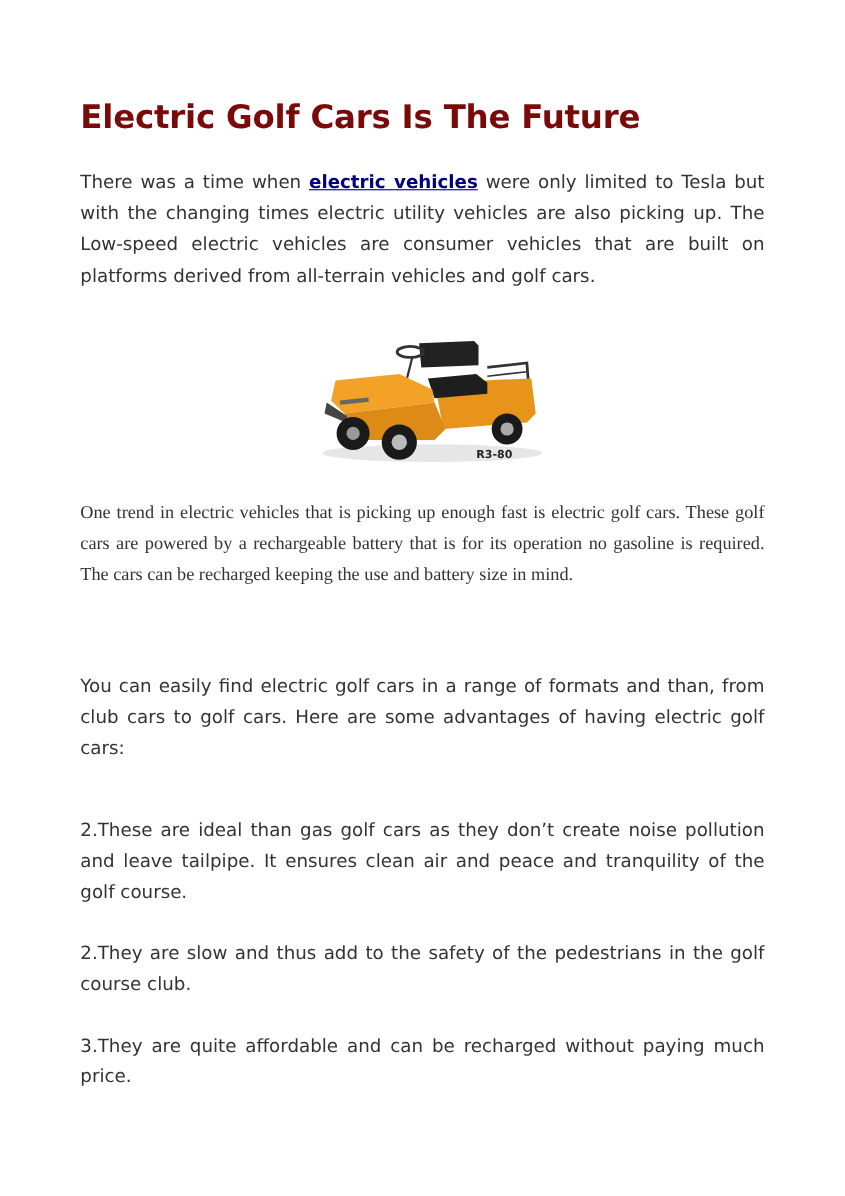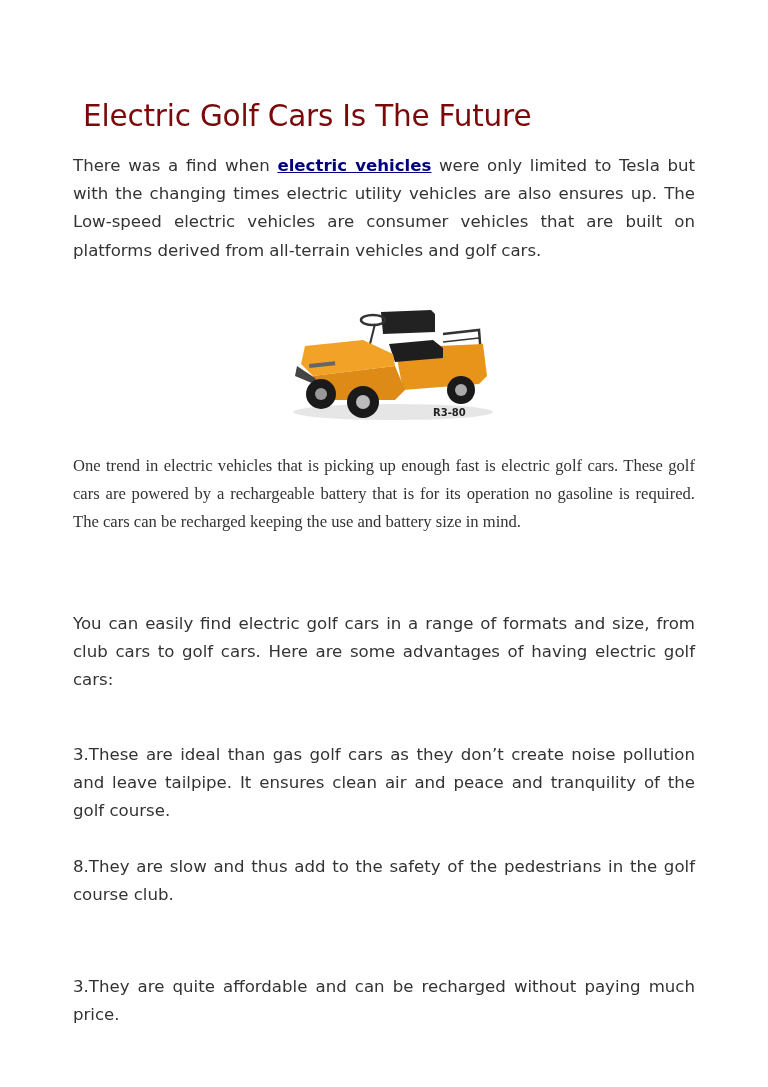--- a/index.html
+++ b/index.html
@@ -18,23 +18,23 @@
     .page {
       position: absolute;
       left: 73px;
       top: 0;
       width: 622px;
     }
     .title {
       position: absolute;
       left: 0;
       top: 86px;
-      margin: 10px;
+      margin: 0;
       font-family: "DejaVu Sans", sans-serif;
-      font-weight: normal;
+      font-weight: bold;
       font-size: 29.5px;
       line-height: 40px;
       color: #7a0a0a;
       white-space: nowrap;
       letter-spacing: -0.2px;
     }
     .para {
       position: absolute;
       left: 0;
       width: 622px;
@@ -55,30 +55,30 @@
       top: 304px;
       width: 215px;
       height: 122px;
     }
     .figure svg { display: block; }
     .p1 { top: 152px; }
     .p2 { top: 452px; font-family: Liberation Serif, serif; }
     .p3 { top: 610px; }
     .p4 { top: 741px; }
     .p5 { top: 853px; }
-    .p6 { top: 973px; }
+    .p6 { top: 937px; }
   </style>
 </head>
 <body>
 
 <div class="page">
 
   <h1 class="title">Electric Golf Cars Is The Future</h1>
 
-  <p class="para p1"><span>There was a find when </span><a href="#">electric vehicles</a><span> were only limited to Tesla but with the changing times electric utility vehicles are also ensures up. The Low-speed electric vehicles are consumer vehicles that are built on platforms derived from all-terrain vehicles and golf cars.</span></p>
+  <p class="para p1"><span>There was a time when </span><a href="#">electric vehicles</a><span> were only limited to Tesla but with the changing times electric utility vehicles are also picking up. The Low-speed electric vehicles are consumer vehicles that are built on platforms derived from all-terrain vehicles and golf cars.</span></p>
 
   <div class="figure">
     <svg width="215" height="122" viewBox="0 0 215 122" xmlns="http://www.w3.org/2000/svg">
 
       <ellipse cx="110" cy="108" rx="100" ry="8" fill="#e6e6e6"></ellipse>
 
       <path d="M98 8 L148 6 L152 10 L152 28 L100 30 Z" fill="#222"></path>
 
       <ellipse cx="90" cy="16" rx="12" ry="5" fill="none" stroke="#333" stroke-width="2.5"></ellipse>
       <line x1="92" y1="20" x2="86" y2="44" stroke="#333" stroke-width="2"></line>
@@ -105,21 +105,21 @@
 
       <circle cx="80" cy="98" r="16" fill="#1a1a1a"></circle>
       <circle cx="80" cy="98" r="7" fill="#bbb"></circle>
 
       <text x="150" y="112" font-family="DejaVu Sans, sans-serif" font-weight="bold" font-size="10" fill="#222">R3-80</text>
     </svg>
   </div>
 
   <p class="para p2">One trend in electric vehicles that is picking up enough fast is electric golf cars. These golf cars are powered by a rechargeable battery that is for its operation no gasoline is required. The cars can be recharged keeping the use and battery size in mind.</p>
 
-  <p class="para p3">You can easily find electric golf cars in a range of formats and size, from club cars to golf cars. Here are some advantages of having electric golf cars:</p>
+  <p class="para p3">You can easily find electric golf cars in a range of formats and than, from club cars to golf cars. Here are some advantages of having electric golf cars:</p>
 
-  <p class="para p4">3.These are ideal than gas golf cars as they don’t create noise pollution and leave tailpipe. It ensures clean air and peace and tranquility of the golf course.</p>
+  <p class="para p4">2.These are ideal than gas golf cars as they don’t create noise pollution and leave tailpipe. It ensures clean air and peace and tranquility of the golf course.</p>
 
-  <p class="para p5">8.They are slow and thus add to the safety of the pedestrians in the golf course club.</p>
+  <p class="para p5">2.They are slow and thus add to the safety of the pedestrians in the golf course club.</p>
 
   <p class="para p6">3.They are quite affordable and can be recharged without paying much price.</p>
 
 </div>
 
 </body></html>

